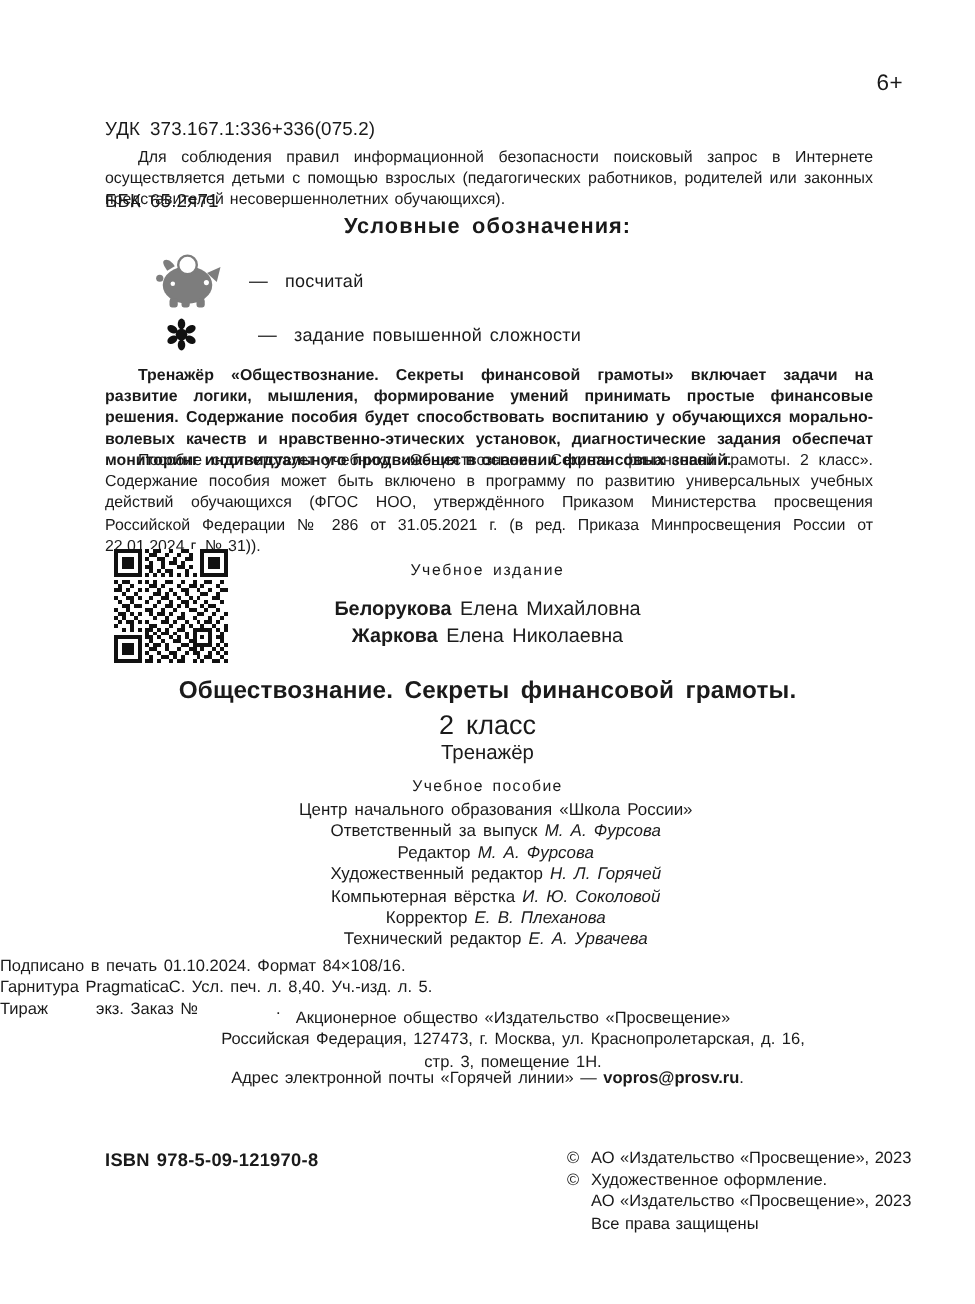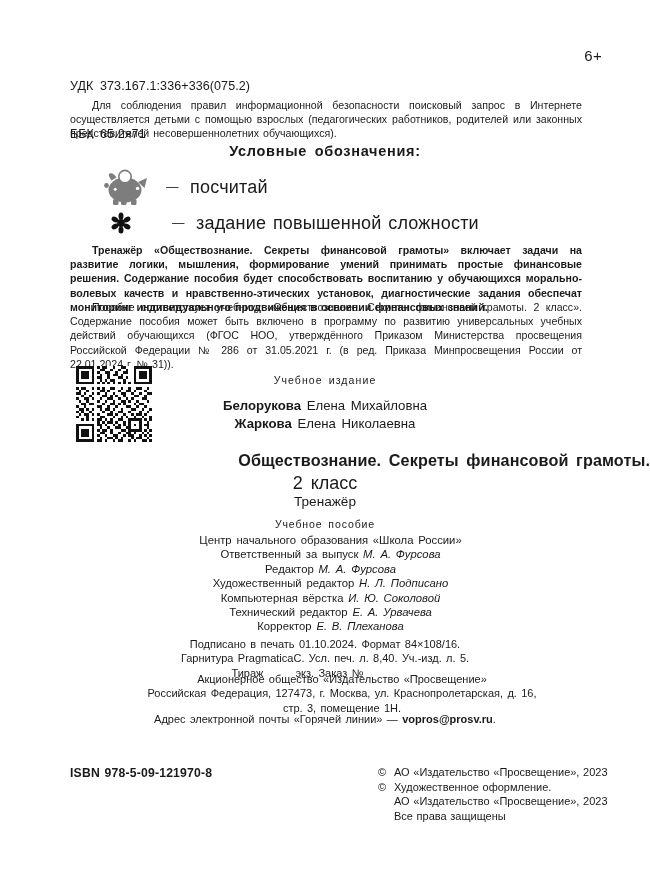--- a/index.html
+++ b/index.html
@@ -89,21 +89,21 @@
     display: flex;
     align-items: center;
     justify-content: flex-start;
   }
   .legend-dash {
     width: 24px;
     font-size: 12.5px;
     color: #1a1a1a;
   }
   .legend-label {
-    font-size: 18px;
+    font-size: 12px;
     word-spacing: 1.5px;
     letter-spacing: 0.2px;
   }
   .asterisk-wrap {
     padding-left: 6px;
   }
 
   
   .desc1 {
     position: absolute;
@@ -158,21 +158,21 @@
     line-height: 17.5px;
     word-spacing: 2px;
   }
   .author b { font-weight: bold; }
 
   .book-title {
     position: absolute;
     left: 0;
     right: 0;
     top: 451px;
-    text-align: right;
+    text-align: center;
     font-size: 16.2px;
     font-weight: bold;
     word-spacing: 3px;
     letter-spacing: 0.1px;
   }
   .book-grade {
     position: absolute;
     left: 0;
     right: 0;
     top: 473px;
@@ -211,21 +211,20 @@
     margin-left: 11px;
   }
   .credits i {
   }
 
   .printinfo {
     position: absolute;
     left: 0;
     right: 0;
     top: 637px;
-    text-align: center;
     font-size: 11px;
     line-height: 14.4px;
     word-spacing: 1.3px;
   }
   .gapfill {
     display: inline-block;
     min-width: 32px;
   }
   .gapfill-lg {
     display: inline-block;
@@ -608,33 +607,33 @@
     <div>
       <span>Ответственный за выпуск</span>
       <i>М. А. Фурсова</i>
     </div>
     <div>
       <span>Редактор</span>
       <i>М. А. Фурсова</i>
     </div>
     <div>
       <span>Художественный редактор</span>
-      <i>Н. Л. Подписано</i>
+      <i>Н. Л. Горячей</i>
     </div>
     <div>
       <span>Компьютерная вёрстка</span>
       <i>И. Ю. Соколовой</i>
     </div>
     <div>
+      <span>Корректор</span>
+      <i>Е. В. Плеханова</i>
+    </div>
+    <div>
       <span>Технический редактор</span>
       <i>Е. А. Урвачева</i>
-    </div>
-    <div>
-      <span>Корректор</span>
-      <i>Е. В. Плеханова</i>
     </div>
   </div>
 
   <div class="printinfo">
     <div>Подписано в печать 01.10.2024. Формат 84×108/16.</div>
     <div>Гарнитура PragmaticaC. Усл. печ. л. 8,40. Уч.-изд. л. 5.</div>
     <div>
       <span>Тираж</span><span class="gapfill"></span><span>экз. Заказ №</span><span class="gapfill-lg"></span><span>.</span>
     </div>
   </div>

